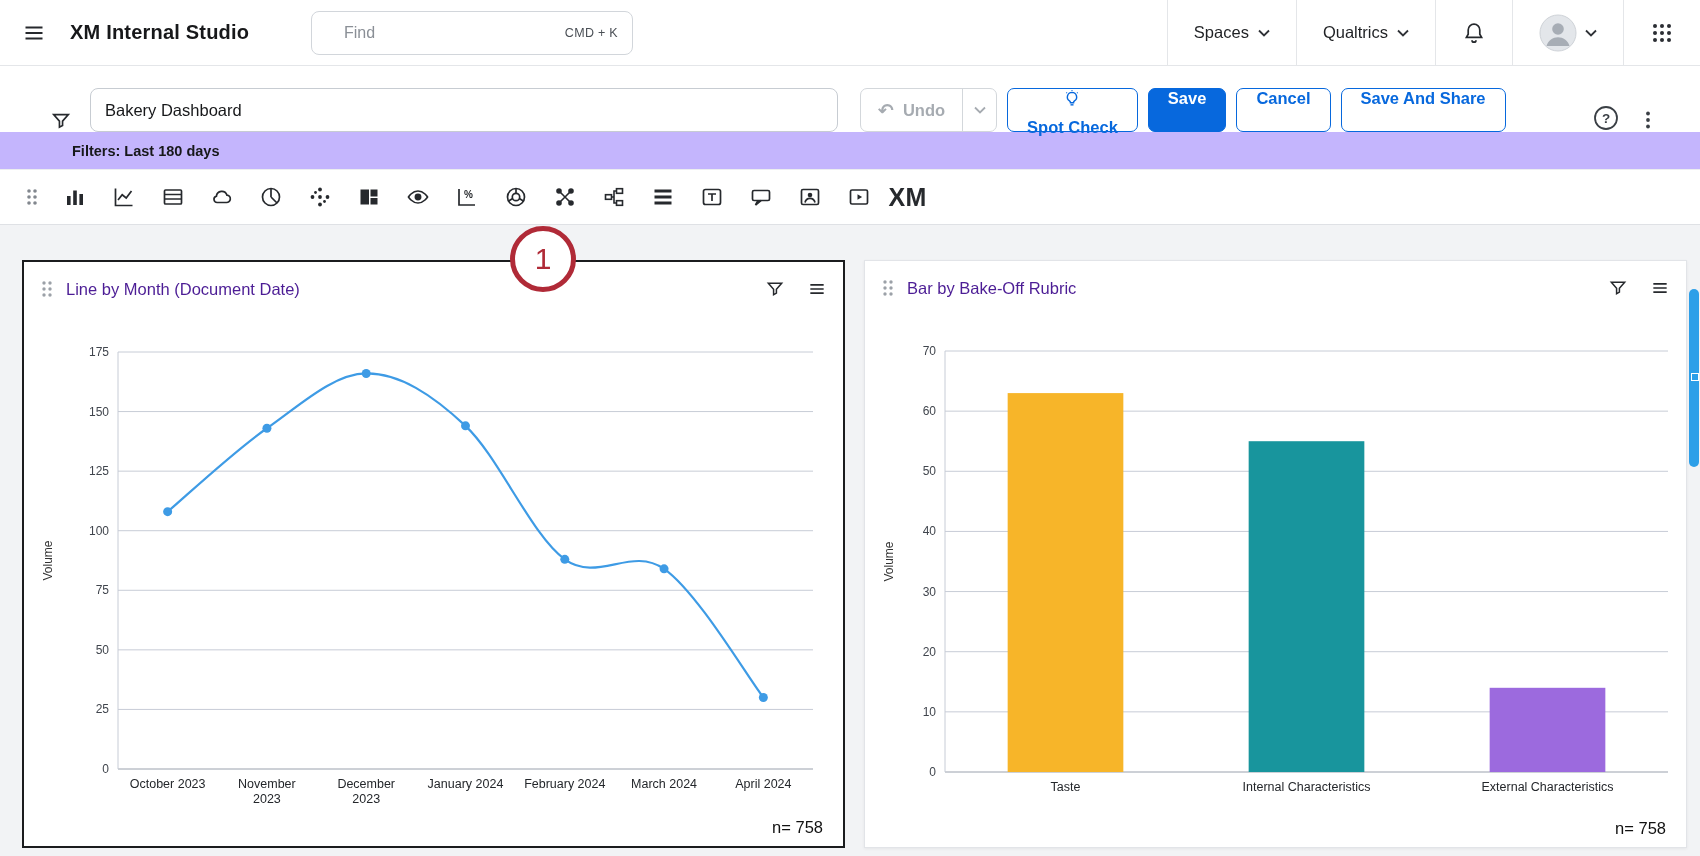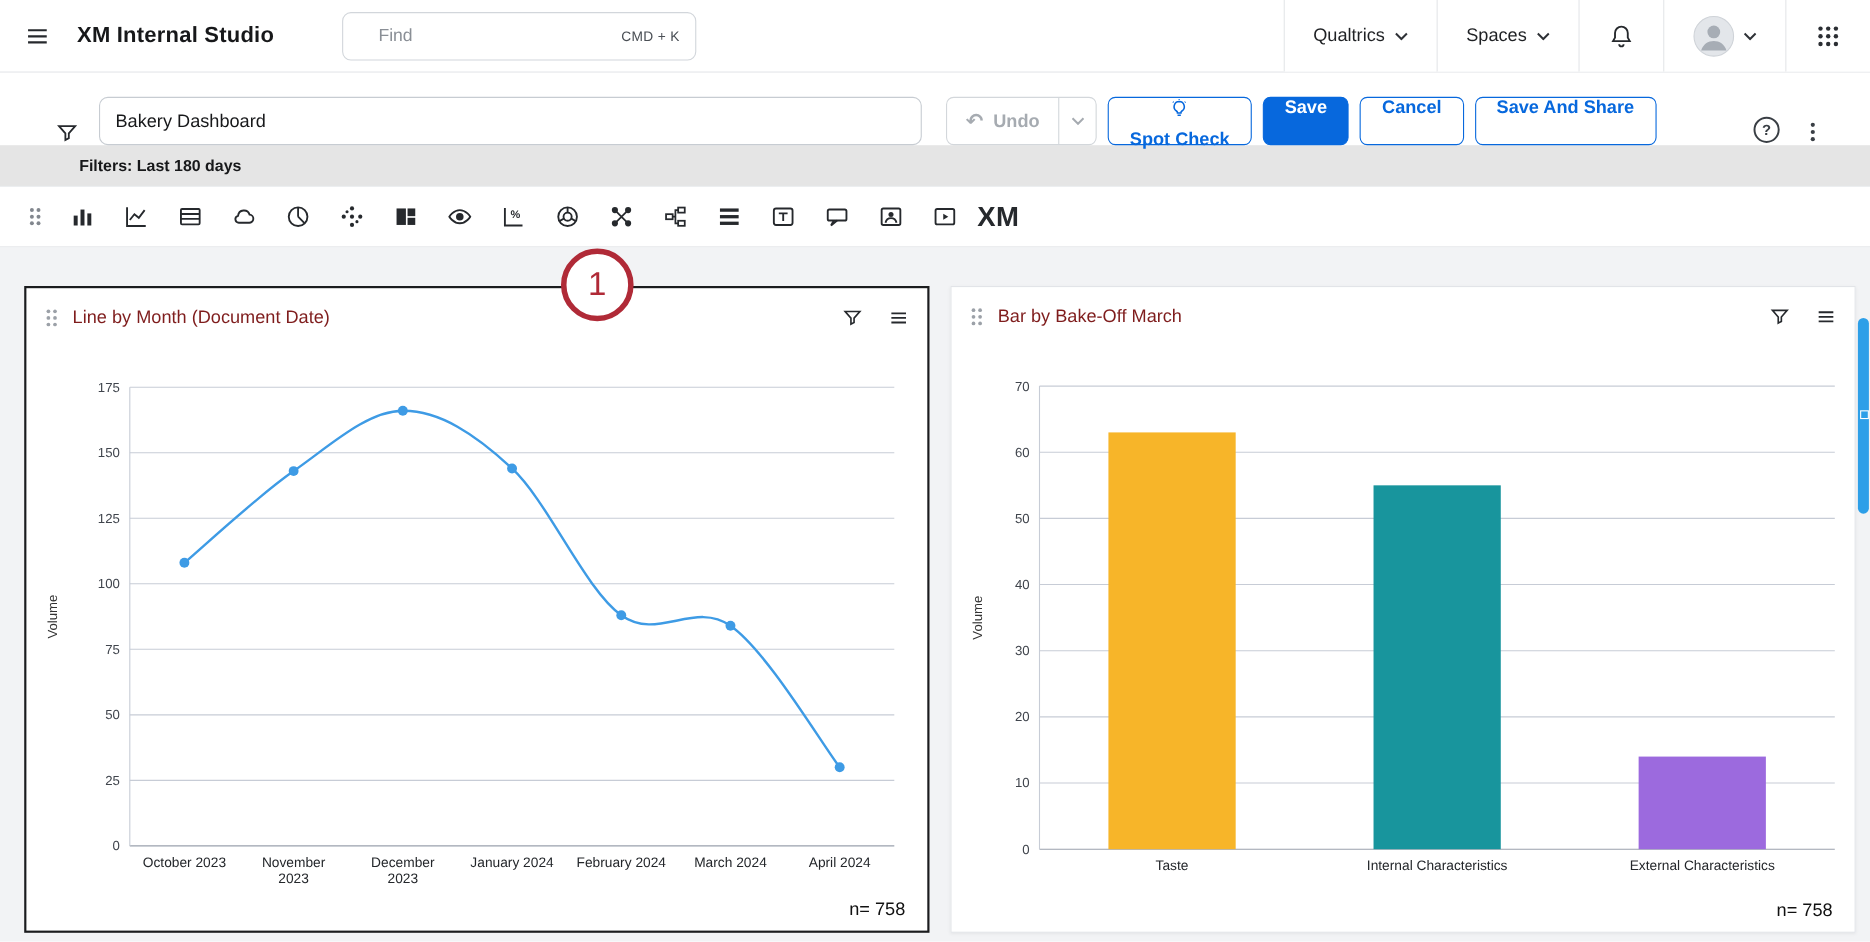--- a/index.html
+++ b/index.html
@@ -39,35 +39,35 @@
   .undo-main { display:flex; align-items:center; gap:9px; padding:0 17px; color:#a6abb1; font-size:16.5px; font-weight:600; }
   .undo-glyph { font-size:19px; line-height:1; }
   .undo-caret { width:34px; border-left:1px solid #d3d7db; color:#a6abb1; display:flex; align-items:center; justify-content:center; }
   .btn { height:44px; border-radius:7px; font-size:16.5px; font-weight:600; padding:0 19px; display:flex; align-items:center; gap:9px;flex-direction:column; }
   .btn-outline { border:1px solid #0768DD; color:#0768DD; background:#fff; margin-left:10px; }
   .btn-primary { border:1px solid #0768DD; background:#0768DD; color:#fff; margin-left:10px; }
   .help-btn { margin-left:auto; color:#3a3f45; }
   .kebab-btn { margin-left:16px; margin-right:4px; color:#3a3f45; }
 
   
-  .filtersbar { height:38px; display:flex; align-items:center; padding-left:72px; background:#e5e5e5; font-size:14.5px; font-weight:700; border-bottom:1px solid #eceef0; }
+  .filtersbar { height:38px; display:flex; align-items:center; padding-left:72px; background:#c4b5fd; font-size:14.5px; font-weight:700; border-bottom:1px solid #eceef0; }
 
   
   .widgettoolbar { height:55px; display:flex; align-items:center; padding-left:14px; background:#fff; border-bottom:1px solid #dfe1e5; }
   .wt-icon { width:49px; height:42px; display:flex; align-items:center; justify-content:center; color:#26292d; border-radius:4px; }
   .wt-icon:first-child { width:36px; color:#82878e; }
   .xm-logo { font-size:25px; font-weight:700; letter-spacing:.3px;text-align:right; }
 
   
   .canvas { position:relative; height:631px; background:#f2f3f5; }
   .widget { position:absolute; top:35px; width:823px; height:588px; background:#fff; }
   .widget.left  { left:22px;  border:2px solid #1b1c1e; }
   .widget.right { left:864px; border:1px solid #e2e4e8; box-shadow:0 1px 3px rgba(0,0,0,.06); }
   .widget-header { height:54px; display:flex; align-items:center; padding:0 16px; }
-  .widget-title { font-size:16.5px; font-weight:400; color:#7f1d1d; margin:0 0 0 12px; flex:1; }
+  .widget-title { font-size:16.5px; font-weight:400; color:#4c1d95; margin:0 0 0 12px; flex:1; }
   .widget-header .icon-btn { color:#26292d; margin-left:22px; }
   .drag-dots { color:#9ca1a8; }
   .chart-box { position:absolute; left:12px; right:12px; top:56px; height:495px; }
   .n-label { position:absolute; right:20px; bottom:9px; font-size:16.5px; font-weight:500; color:#111; }
 
   .annotation-circle {
     position:absolute; left:510px; top:1px; width:66px; height:66px; border:5px solid #B02A37; border-radius:50%;
     background:#fff; display:flex; align-items:center; justify-content:center;
     font-size:30px; color:#B02A37; z-index:6;
   }
@@ -87,29 +87,29 @@
   </button>
   <div class="app-title">XM Internal Studio</div>
 
   <div class="global-search">
     <input placeholder="Find" style="">
     <span class="search-shortcut">CMD + K</span>
   </div>
 
   <div class="topbar-right">
     <button class="tb-section">
-      <span class="tb-label">Qualtrics</span>
+      <span class="tb-label">Spaces</span>
       <span class="icon">
         <svg width="12" height="8" viewBox="0 0 12 8">
             <path d="M1 1.5l5 5 5-5" stroke="#2f3237" stroke-width="1.8" fill="none"></path>
           </svg>
       </span>
     </button>
     <button class="tb-section">
-      <span class="tb-label">Spaces</span>
+      <span class="tb-label">Qualtrics</span>
       <span class="icon">
         <svg width="12" height="8" viewBox="0 0 12 8">
             <path d="M1 1.5l5 5 5-5" stroke="#2f3237" stroke-width="1.8" fill="none"></path>
           </svg>
       </span>
     </button>
     <button class="tb-section">
       <span class="icon">
         <svg width="24" height="24" viewBox="0 0 24 24" fill="none" stroke="#26292d" stroke-width="1.7">
           <path d="M12 3.2a5.8 5.8 0 0 0-5.8 5.8v4.2L4.4 16.4h15.2L17.8 13.2V9A5.8 5.8 0 0 0 12 3.2z"></path>
@@ -413,21 +413,21 @@
       <span class="icon drag-dots">
         <svg width="14" height="20" viewBox="0 0 14 20" fill="currentColor">
             <circle cx="4" cy="4" r="1.7"></circle>
             <circle cx="10" cy="4" r="1.7"></circle>
             <circle cx="4" cy="10" r="1.7"></circle>
             <circle cx="10" cy="10" r="1.7"></circle>
             <circle cx="4" cy="16" r="1.7"></circle>
             <circle cx="10" cy="16" r="1.7"></circle>
           </svg>
       </span>
-      <h2 class="widget-title">Bar by Bake-Off March</h2>
+      <h2 class="widget-title">Bar by Bake-Off Rubric</h2>
       <button class="icon-btn icon">
         <svg width="20" height="20" viewBox="0 0 24 24" fill="none" stroke="currentColor" stroke-width="1.8">
             <path d="M4 5h16l-6.3 7.2V17l-3.4 1.8v-6.6z"></path>
           </svg>
       </button>
       <button class="icon-btn icon">
         <svg width="20" height="20" viewBox="0 0 24 24" fill="none" stroke="currentColor" stroke-width="2">
             <path d="M4 7h16M4 12h16M4 17h16"></path>
           </svg>
       </button>

